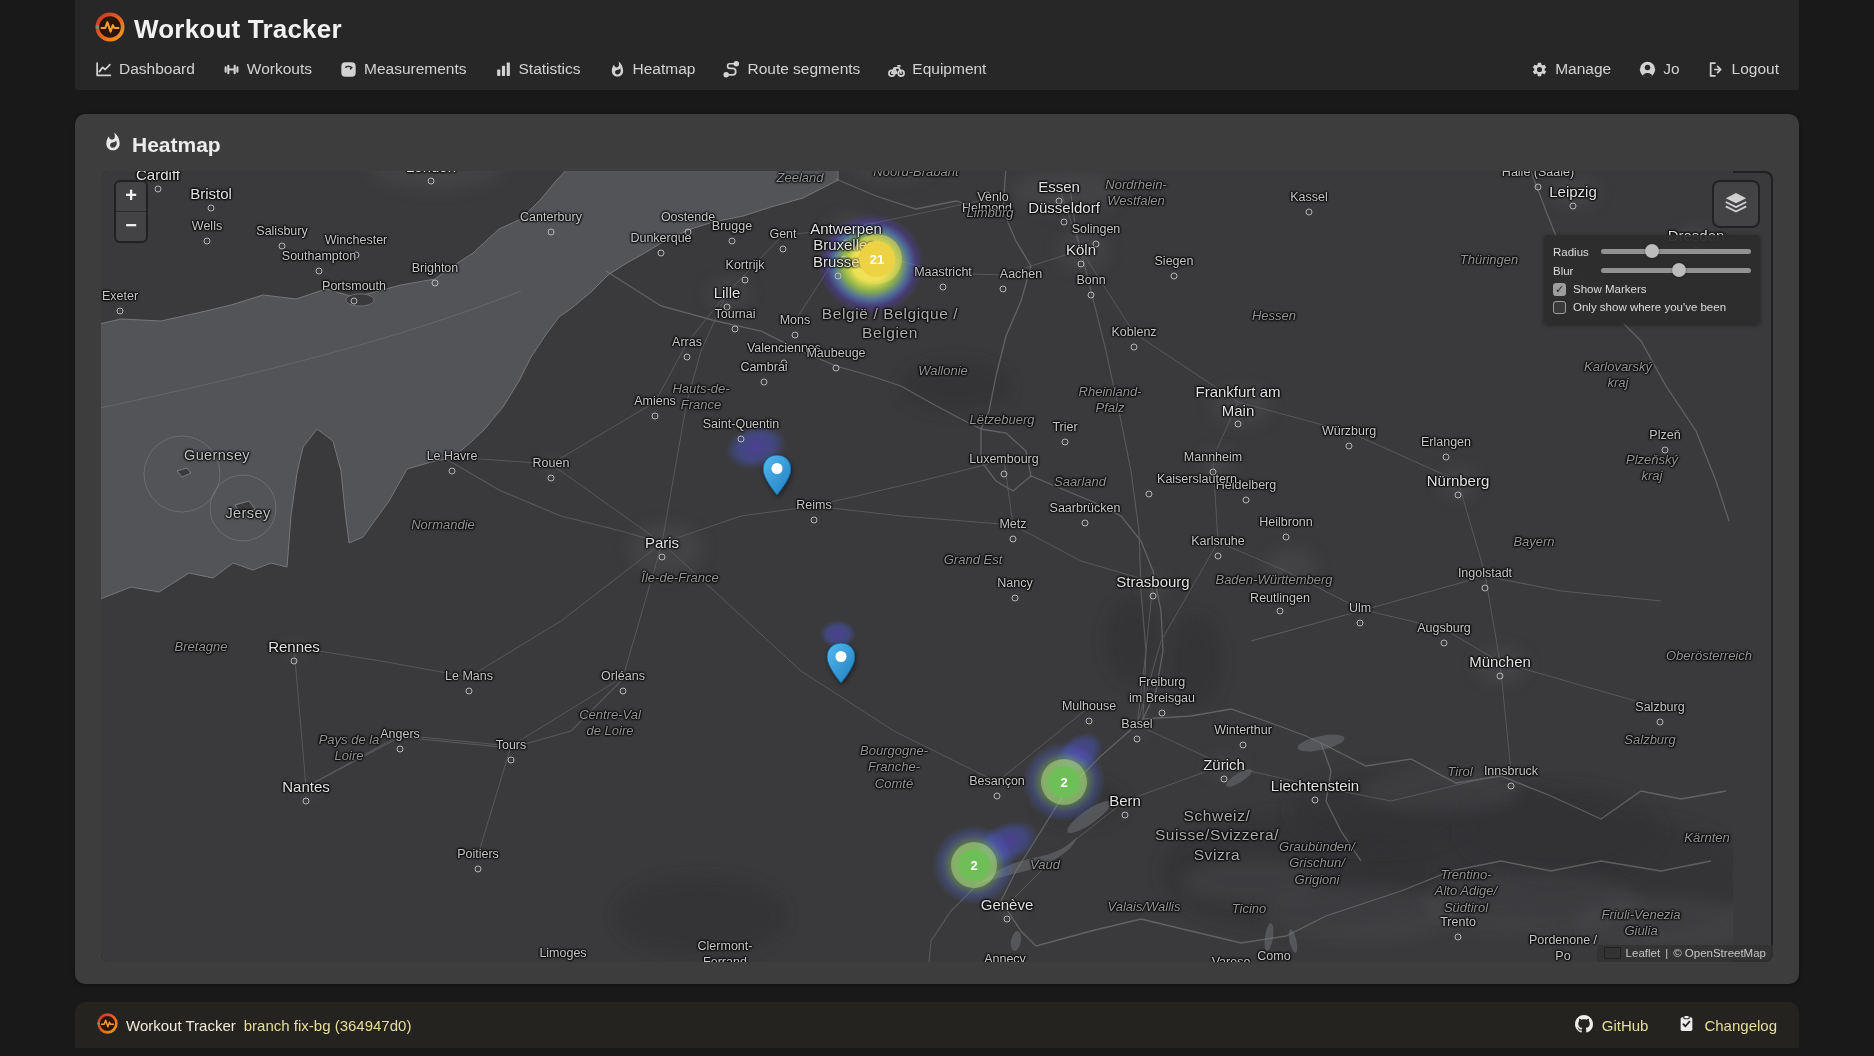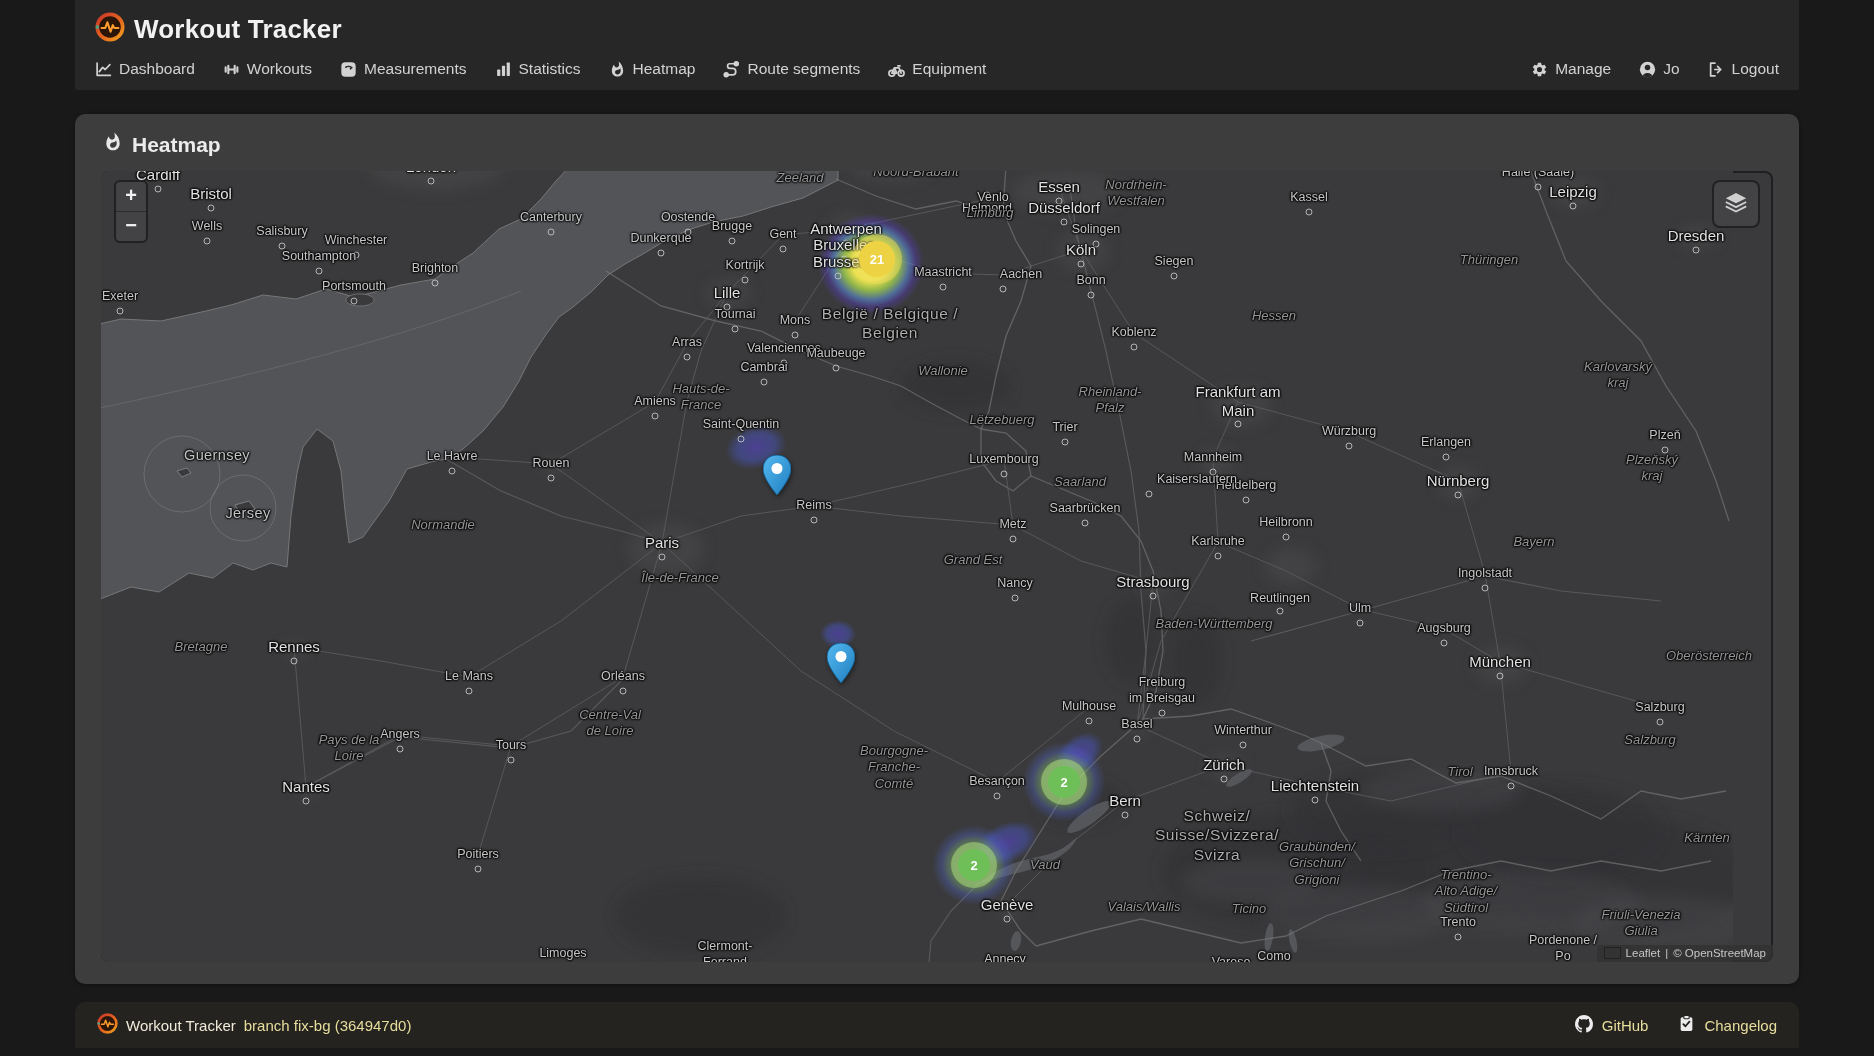--- a/index.html
+++ b/index.html
@@ -459,21 +459,21 @@
           <div class="towndot" style="left: 1185px; top: 366px;"></div>
           <div class="ml cs" style="left: 1117px; top: 371px;">Karlsruhe</div>
           <div class="towndot" style="left: 1117px; top: 385px;"></div>
           <div class="ml cs" style="left: 912px; top: 354px;">Metz</div>
           <div class="towndot" style="left: 912px; top: 368px;"></div>
           <div class="ml cs" style="left: 914px; top: 413px;">Nancy</div>
           <div class="towndot" style="left: 914px; top: 427px;"></div>
           <div class="ml r" style="left: 872px; top: 389px;">Grand Est</div>
           <div class="ml c" style="left: 1052px; top: 411px;">Strasbourg</div>
           <div class="towndot" style="left: 1052px; top: 425px;"></div>
-          <div class="ml r" style="left: 1113px; top: 409px; margin-top: 44px;">Baden-Württemberg</div>
+          <div class="ml r" style="left: 1173px; top: 409px;">Baden-Württemberg</div>
           <div class="ml cs" style="left: 1179px; top: 428px;">Reutlingen</div>
           <div class="towndot" style="left: 1179px; top: 440px;"></div>
           <div class="ml cs" style="left: 1259px; top: 438px; text-align: center;">Ulm</div>
           <div class="towndot" style="left: 1259px; top: 452px;"></div>
           <div class="ml cs" style="left: 1384px; top: 403px;">Ingolstadt</div>
           <div class="towndot" style="left: 1384px; top: 417px;"></div>
           <div class="ml r" style="left: 1433px; top: 371px;">Bayern</div>
           <div class="ml cs" style="left: 1343px; top: 458px;">Augsburg</div>
           <div class="towndot" style="left: 1343px; top: 472px;"></div>
           <div class="ml c" style="left: 1399px; top: 491px;">München</div>
@@ -606,20 +606,42 @@
       </div>
 
       <div class="layersctl">
         <span id="layers-icon"><svg width="28" height="28" viewBox="0 0 44 44">
               <path d="M22 8 38 16 22 24 6 16Z" fill="#cfcfcf"></path>
               <path d="M6 22l16 8 16-8" fill="none" stroke="#cfcfcf" stroke-width="3"></path>
               <path d="M6 29l16 8 16-8" fill="none" stroke="#cfcfcf" stroke-width="3"></path>
             </svg></span>
       </div>
 
+      <div class="panel">
+        <div class="prow">
+          <span class="plb">Radius</span>
+          <span class="track">
+              <span class="thumb" id="radius-thumb" style="left: calc(34% - 7px);"></span>
+            </span>
+        </div>
+        <div class="prow">
+          <span class="plb">Blur</span>
+          <span class="track">
+              <span class="thumb" id="blur-thumb" style="left: calc(52% - 7px);"></span>
+            </span>
+        </div>
+        <div class="cbrow">
+          <span class="cb on" id="cb-markers">✓</span>
+          <span>Show Markers</span>
+        </div>
+        <div class="cbrow">
+          <span class="cb off" id="cb-only"></span>
+          <span>Only show where you've been</span>
+        </div>
+      </div>
 
       <div class="attribution">
         <span class="flag"><span class="t"></span><span class="b"></span></span>
         <span>Leaflet</span>
         <span>|</span>
         <span>© OpenStreetMap</span>
       </div>
     </div>
   </main>
 

